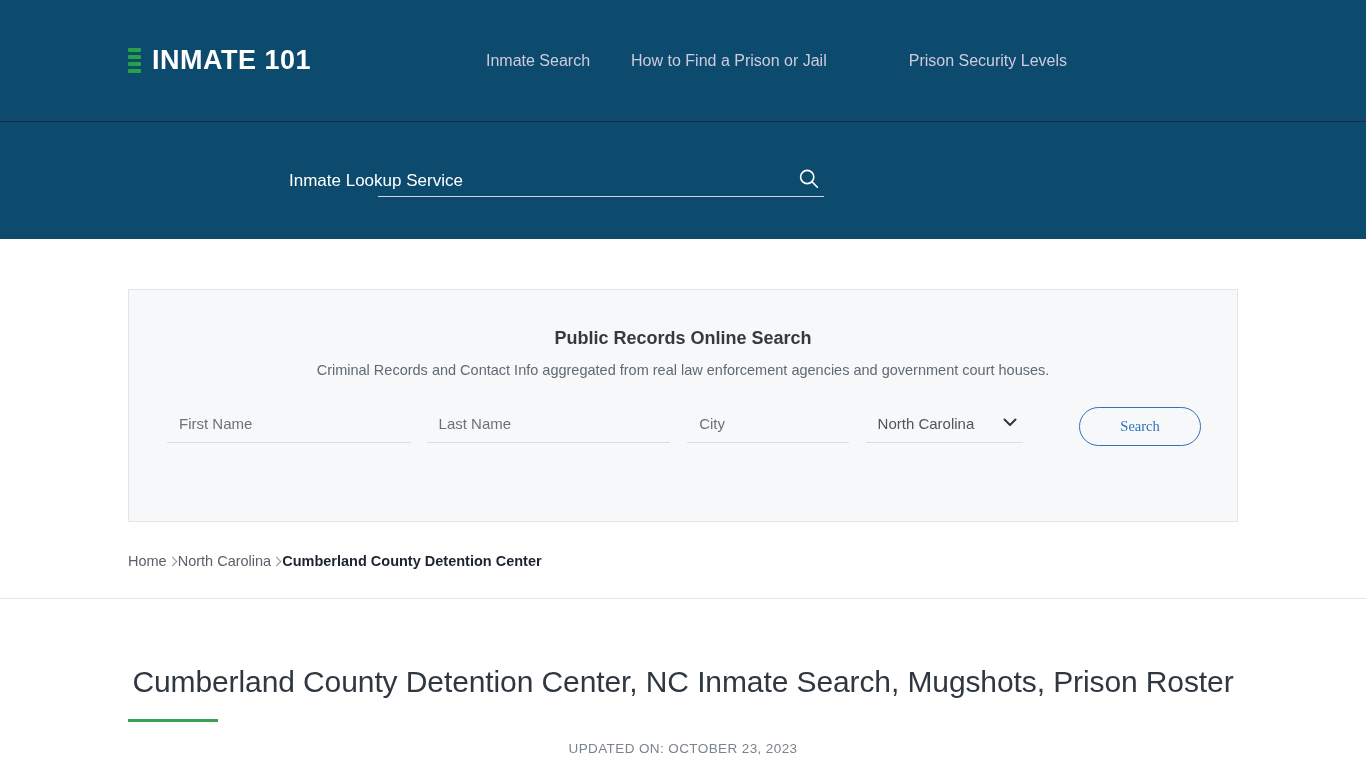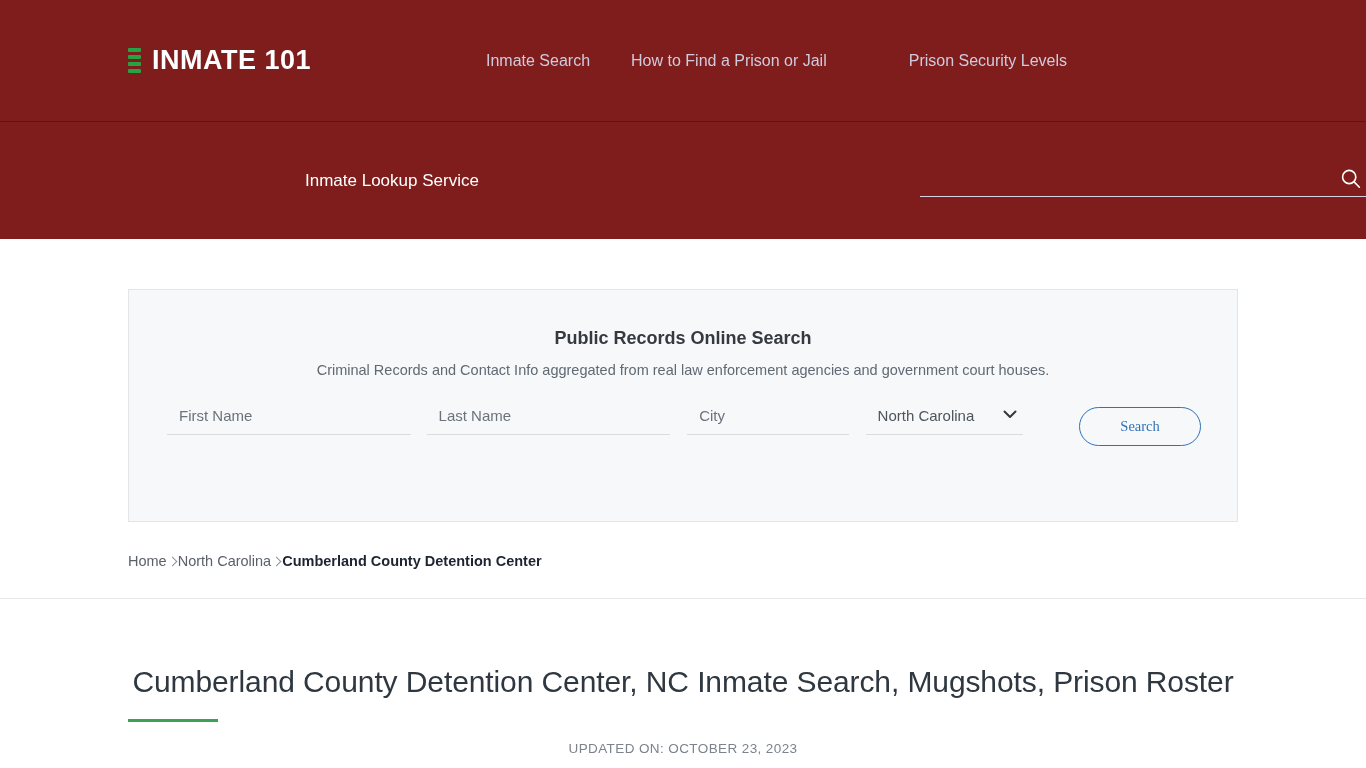--- a/index.html
+++ b/index.html
@@ -12,21 +12,21 @@
 
   body {
     font-family: "Liberation Sans", sans-serif;
     background: #ffffff;
     color: #1d1b30;
     -webkit-font-smoothing: antialiased;
   }
 
   
   .site-header {
-    background: #7f1d1d;
+    background: #0c4a6e;
     width: 100%;
   }
 
   .nav-bar {
     height: 122px;
     display: flex;
     align-items: center;
     padding: 0 0 0 128px;
     border-bottom: 1px solid #2b2347;
   }
@@ -84,22 +84,21 @@
   }
   .nav-link:nth-child(1) { margin-left: 28px; }
   .nav-link:nth-child(2) { margin-left: 41px; }
   .nav-link:nth-child(3) { margin-left: 82px; }
 
   
   .lookup-bar {
     height: 117px;
     display: flex;
     align-items: center;
-    padding-left: 72px;
-    justify-content: space-between;
+    padding-left: 56px;
   }
 
   .lookup-label {
     color: #ffffff;
     font-size: 17px;
     width: 322px;
     flex: 0 0 auto;
     padding-left: 233px;
     white-space: nowrap;
   }
@@ -153,21 +152,21 @@
 
   .panel-subtitle {
     text-align: center;
     font-size: 14.5px;
     color: #5f6a73;
     margin-top: 13px;
   }
 
   .records-form {
     display: flex;
-    align-items: flex-start;
+    align-items: center;
     margin-top: 29px;
     gap: 8px;
   }
 
   .field {
     position: relative;
     border-bottom: 1px solid #d9dce0;
     padding-bottom: 9px;
   }
   .field input,

